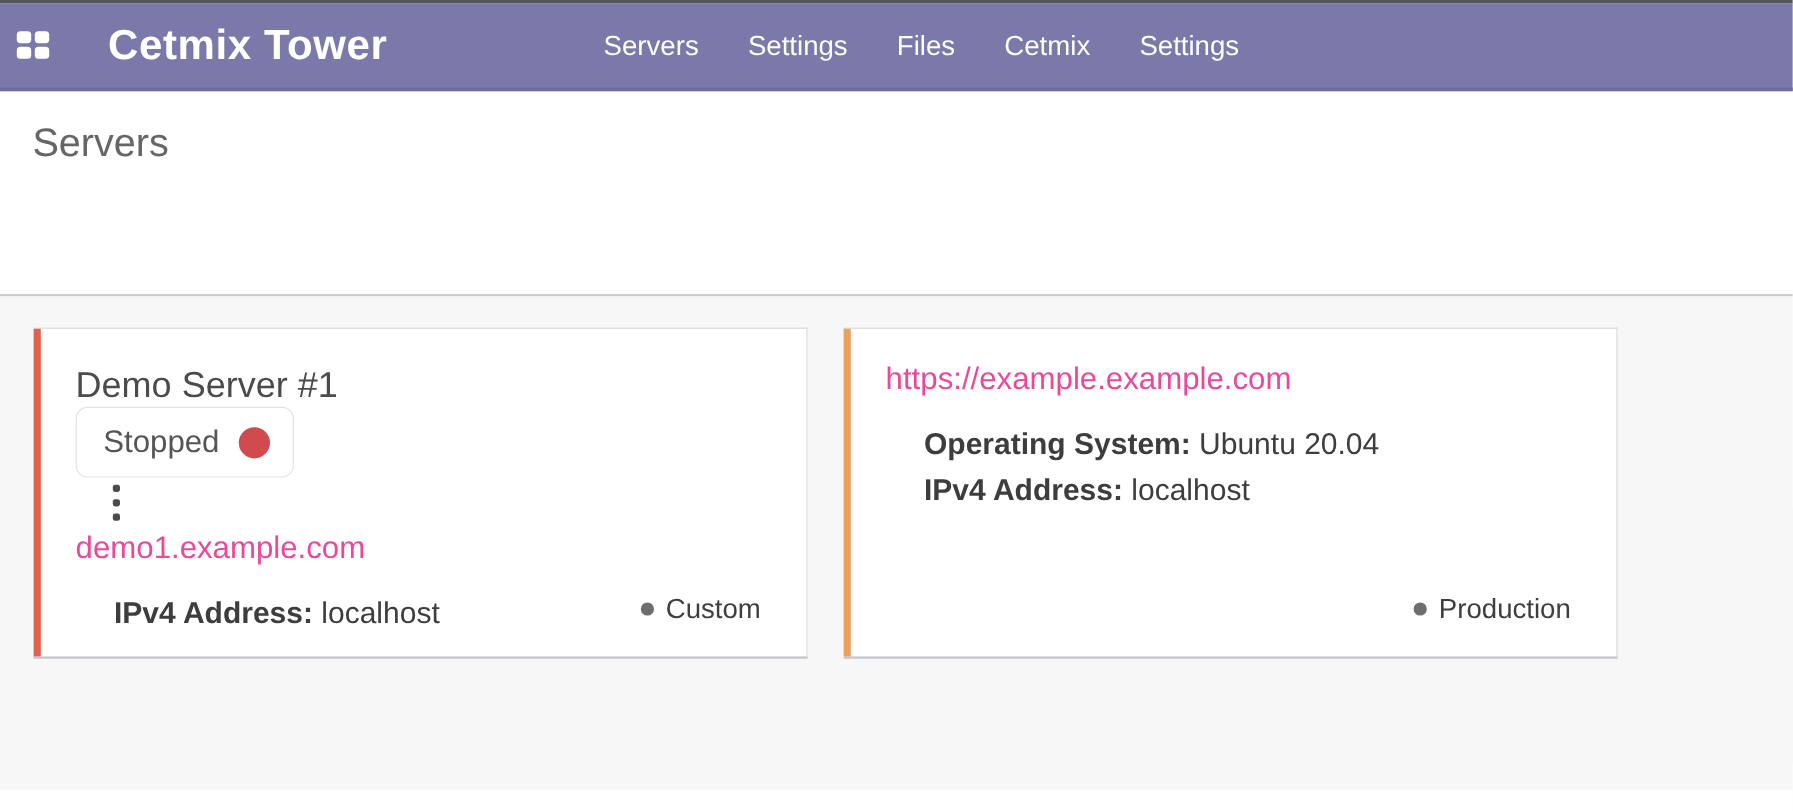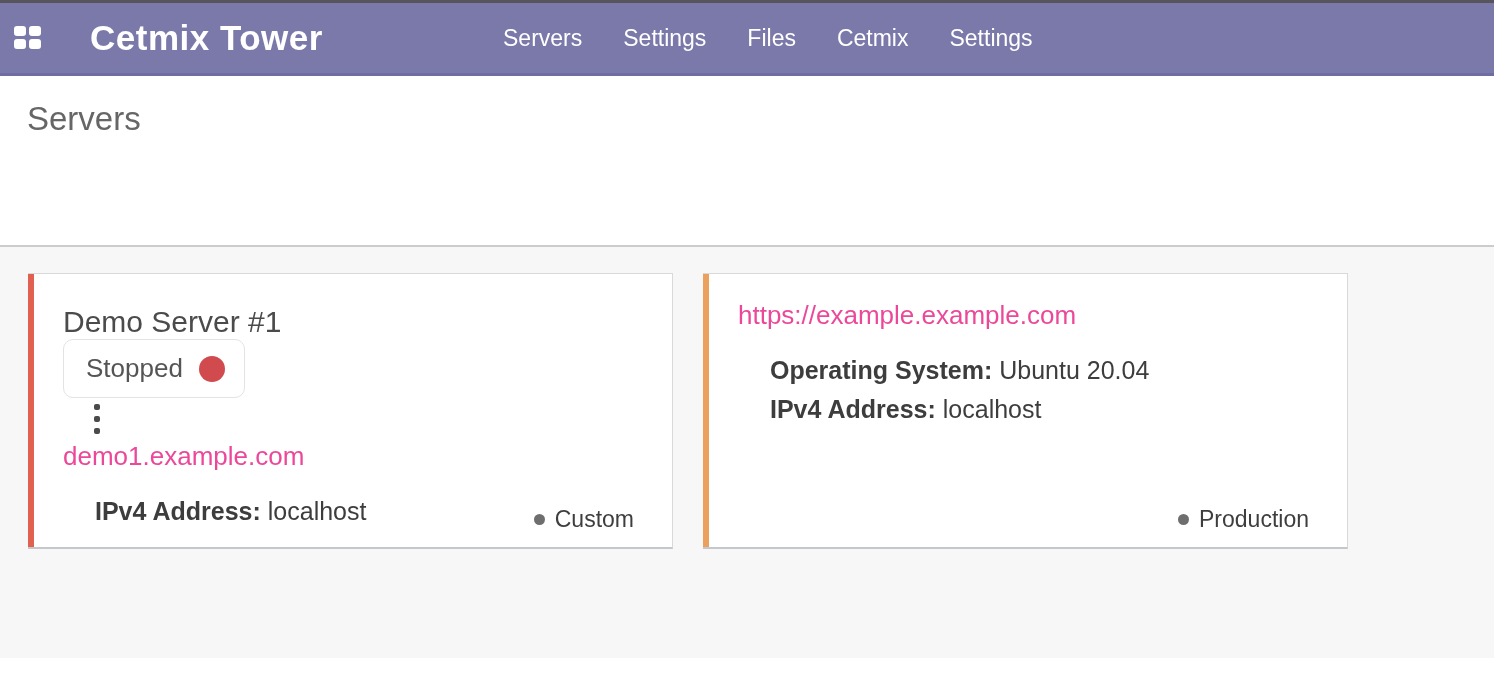--- a/index.html
+++ b/index.html
@@ -156,21 +156,21 @@
   .card-info {
     margin: 20px 0 0 32px;
     font-size: 25px;
     color: #3d3d3d;
     line-height: 39px;
   }
   .info-label { font-weight: bold; }
   .card-tag {
     position: absolute;
     right: 8px;
-    bottom: 14px;
+    bottom: 26px;
     display: flex;
     align-items: center;
     gap: 10px;
   }
   .tag-dot {
     width: 11px; height: 11px;
     border-radius: 50%;
     background: #6e6e6e;
   }
   .tag-label { font-size: 23px; color: #3e3e3e; white-space: nowrap; }

